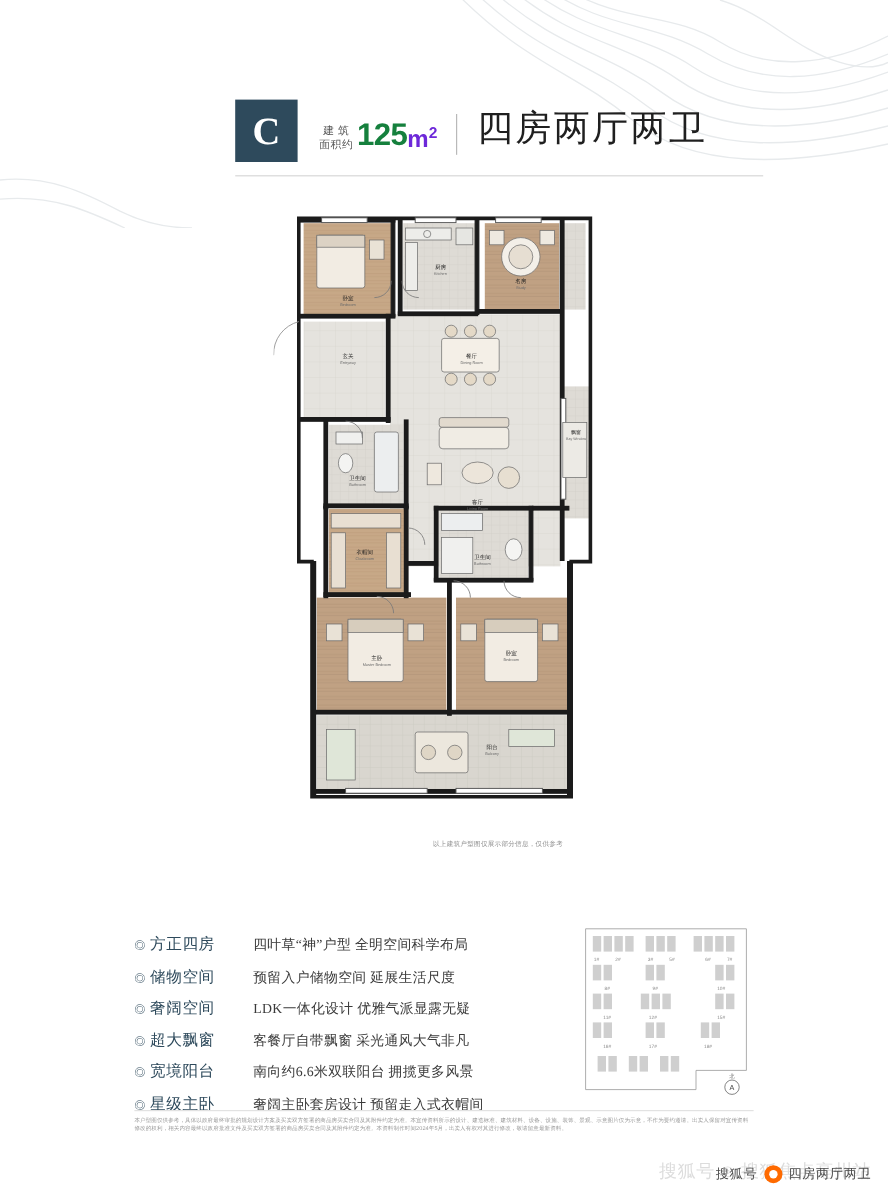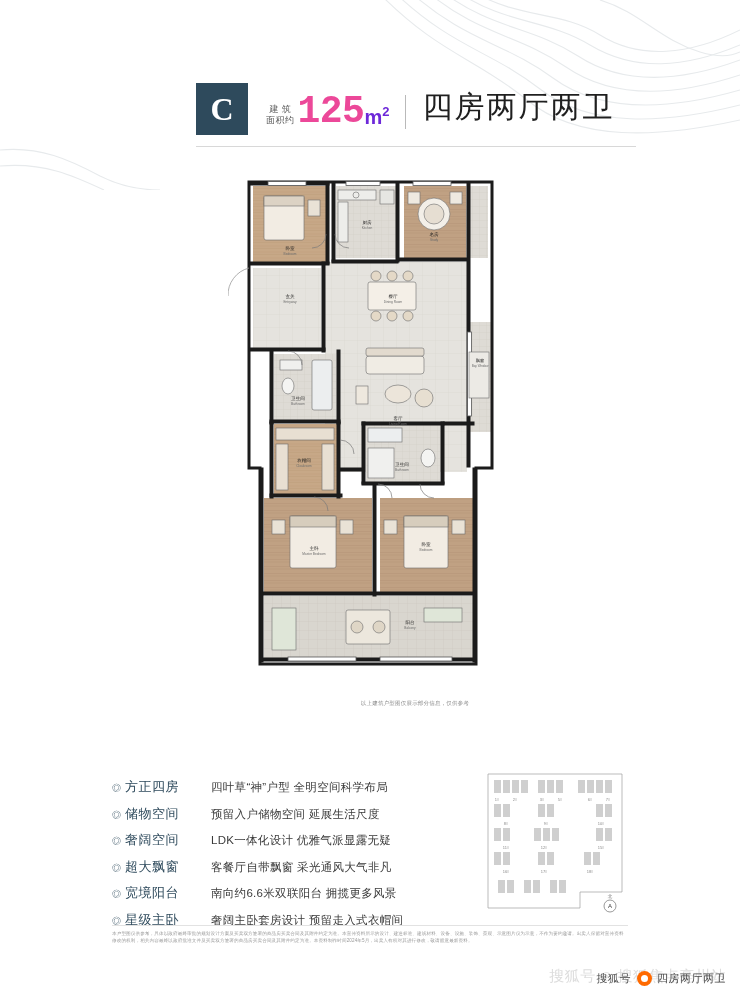--- a/index.html
+++ b/index.html
@@ -56,26 +56,25 @@
     font-size: 9px;
     line-height: 11px;
     color: #555;
     margin-bottom: 6px;
     margin-right: 3px;
     text-align: center;
     letter-spacing: 0.5px;
     font-family: Liberation Serif, serif;
   }
   .area-num {
-    font-size: 38px;
+    font-size: 26px;
     font-weight: bold;
     line-height: 40px;
-    color: #ec4899;
+    color: #15803d;
     letter-spacing: -0.5px;
-    font-family: Liberation Mono, monospace;
   }
   .area-unit {
     font-size: 20px;
     font-weight: bold;
     line-height: 30px;
     color: #6d28d9;
   }
   .area-sup {
     font-size: 13px;
     vertical-align: super;
@@ -148,20 +147,21 @@
     letter-spacing: 0.5px;
     white-space: nowrap;
     min-width: 74px;
   }
   .f-text {
     font-size: 11.5px;
     color: #3a3a3a;
     margin-left: 12px;
     letter-spacing: 0.3px;
     white-space: nowrap;
+    font-family: Liberation Serif, serif;
   }
 
   
   .siteplan {
     position: absolute;
     top: 770px;
     left: 484px;
     width: 142px;
     height: 150px;
   }

